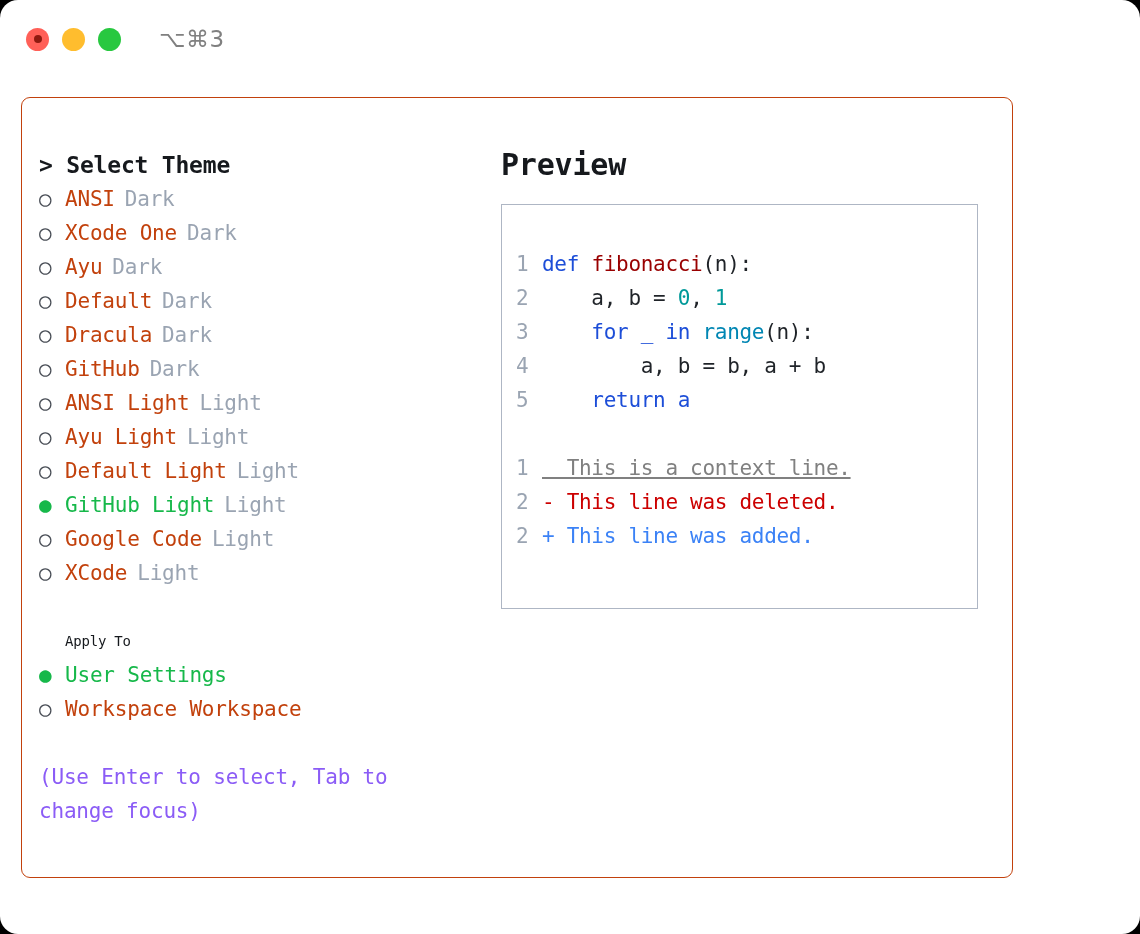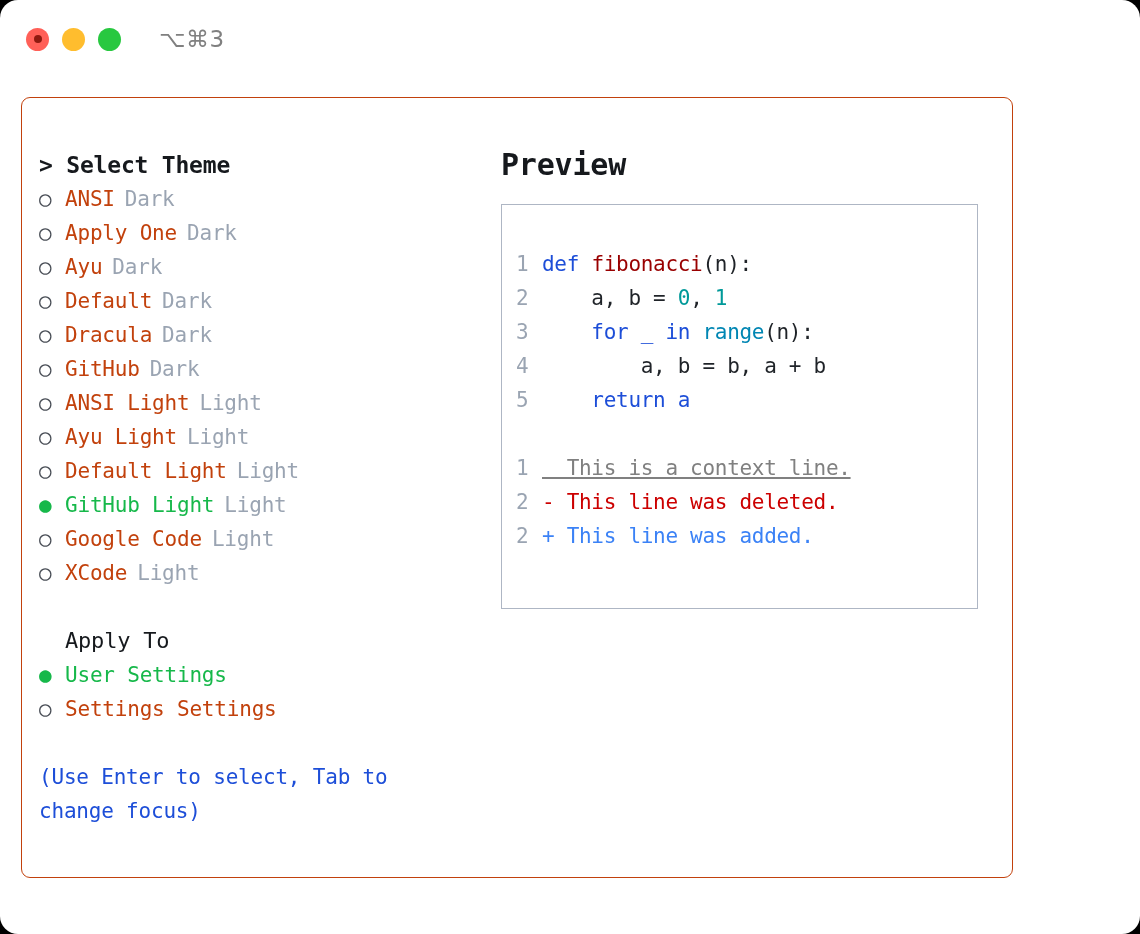--- a/index.html
+++ b/index.html
@@ -145,32 +145,32 @@
   }
   .theme-badge {
     color: #9aa4b2;
     margin-left: 10px;
   }
 
   .apply-block {
     margin-top: 34px;
   }
   .apply-header {
-    font-size: 22px;
+    font-size: 14px;
     color: #16191d;
     line-height: 34px;
     padding-left: 26px;
     white-space: pre;
     letter-spacing: -0.2px;
   }
 
   .hint {
     margin-top: 34px;
     font-size: 21px;
-    color: #1d4ed8;
+    color: #8b5cf6;
     line-height: 34px;
     width: 400px;
     white-space: pre-wrap;
     letter-spacing: -0.2px;
   }
 
   
   .right-col {
     position: absolute;
     left: 479px;
@@ -249,21 +249,21 @@
         <div class="theme-list">
 
           <div class="theme-row">
             <span class="bullet bullet-off">○</span>
             <span class="theme-name">ANSI</span>
             <span class="theme-badge">Dark</span>
           </div>
 
           <div class="theme-row">
             <span class="bullet bullet-off">○</span>
-            <span class="theme-name">Apply One</span>
+            <span class="theme-name">XCode One</span>
             <span class="theme-badge">Dark</span>
           </div>
 
           <div class="theme-row">
             <span class="bullet bullet-off">○</span>
             <span class="theme-name">Ayu</span>
             <span class="theme-badge">Dark</span>
           </div>
 
           <div class="theme-row">
@@ -325,21 +325,21 @@
         <div class="apply-block">
           <div class="apply-header">Apply To</div>
 
           <div class="theme-row">
             <span class="bullet bullet-on">●</span>
             <span class="theme-name selected">User Settings</span>
           </div>
 
           <div class="theme-row">
             <span class="bullet bullet-off">○</span>
-            <span class="theme-name">Settings Settings</span>
+            <span class="theme-name">Workspace Workspace</span>
           </div>
         </div>
 
         <div class="hint">(Use Enter to select, Tab to change focus)</div>
 
       </div>
 
       <div class="right-col">
         <div class="preview-title">Preview</div>
 

